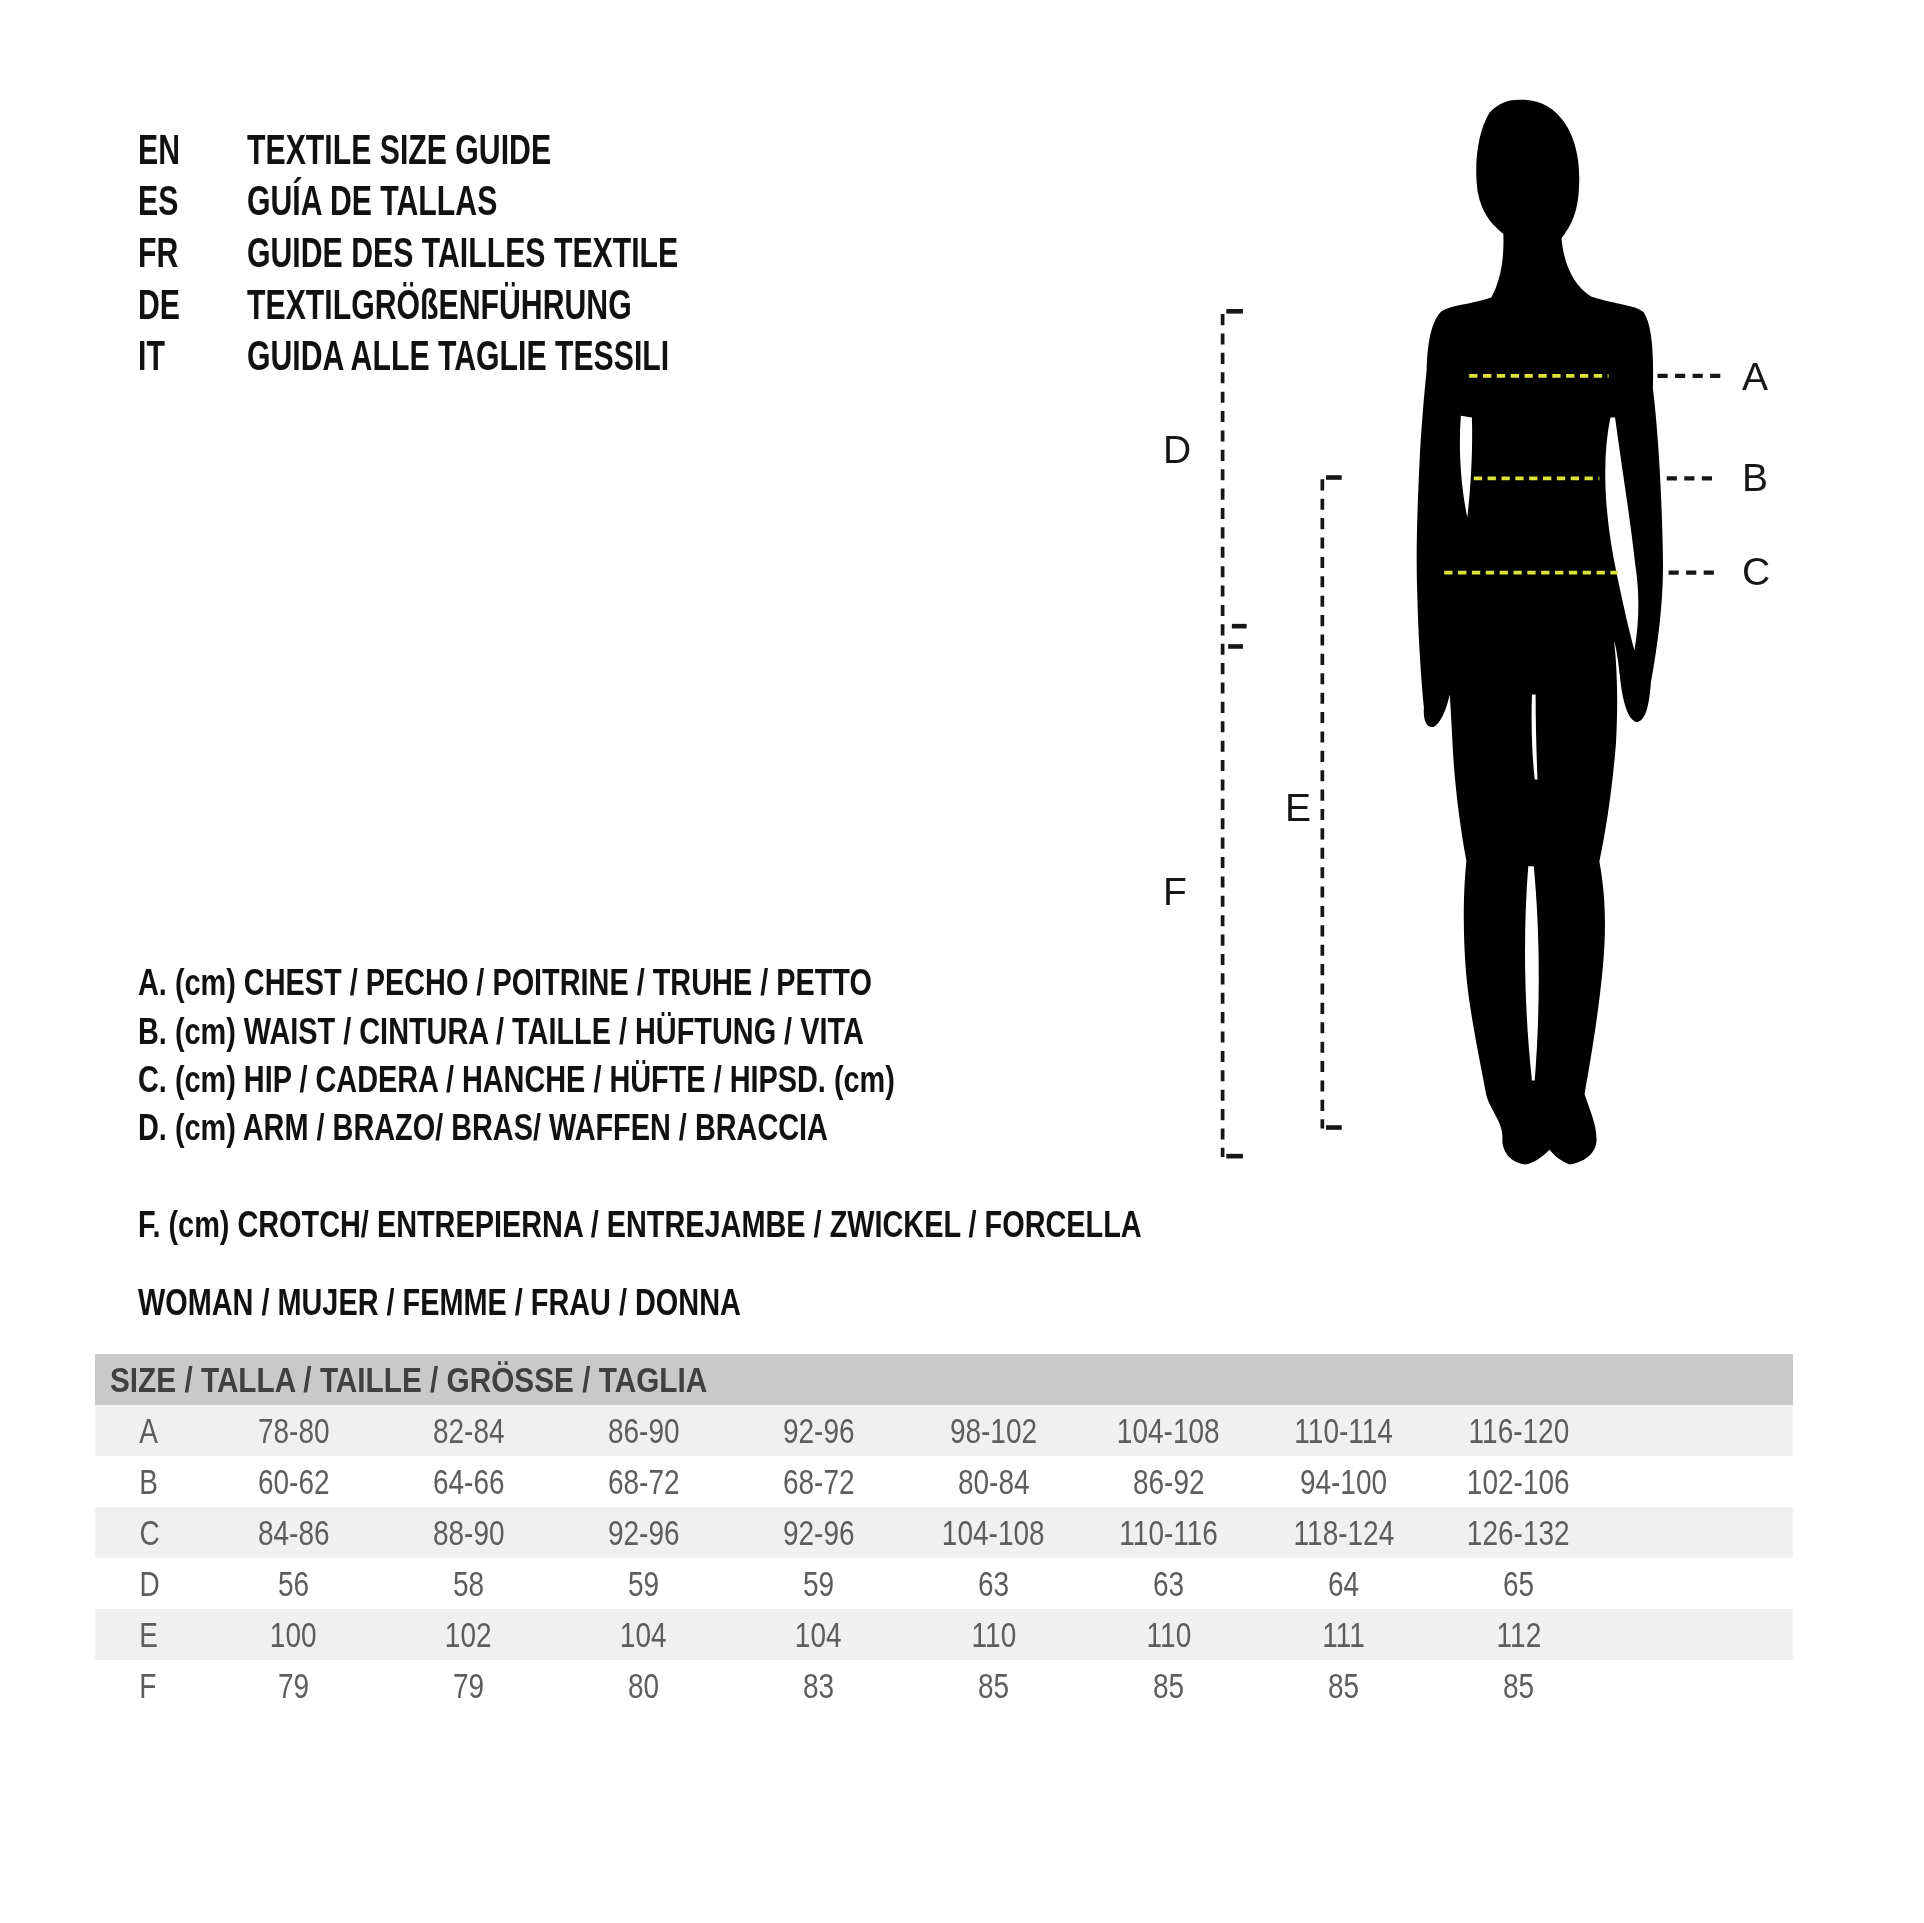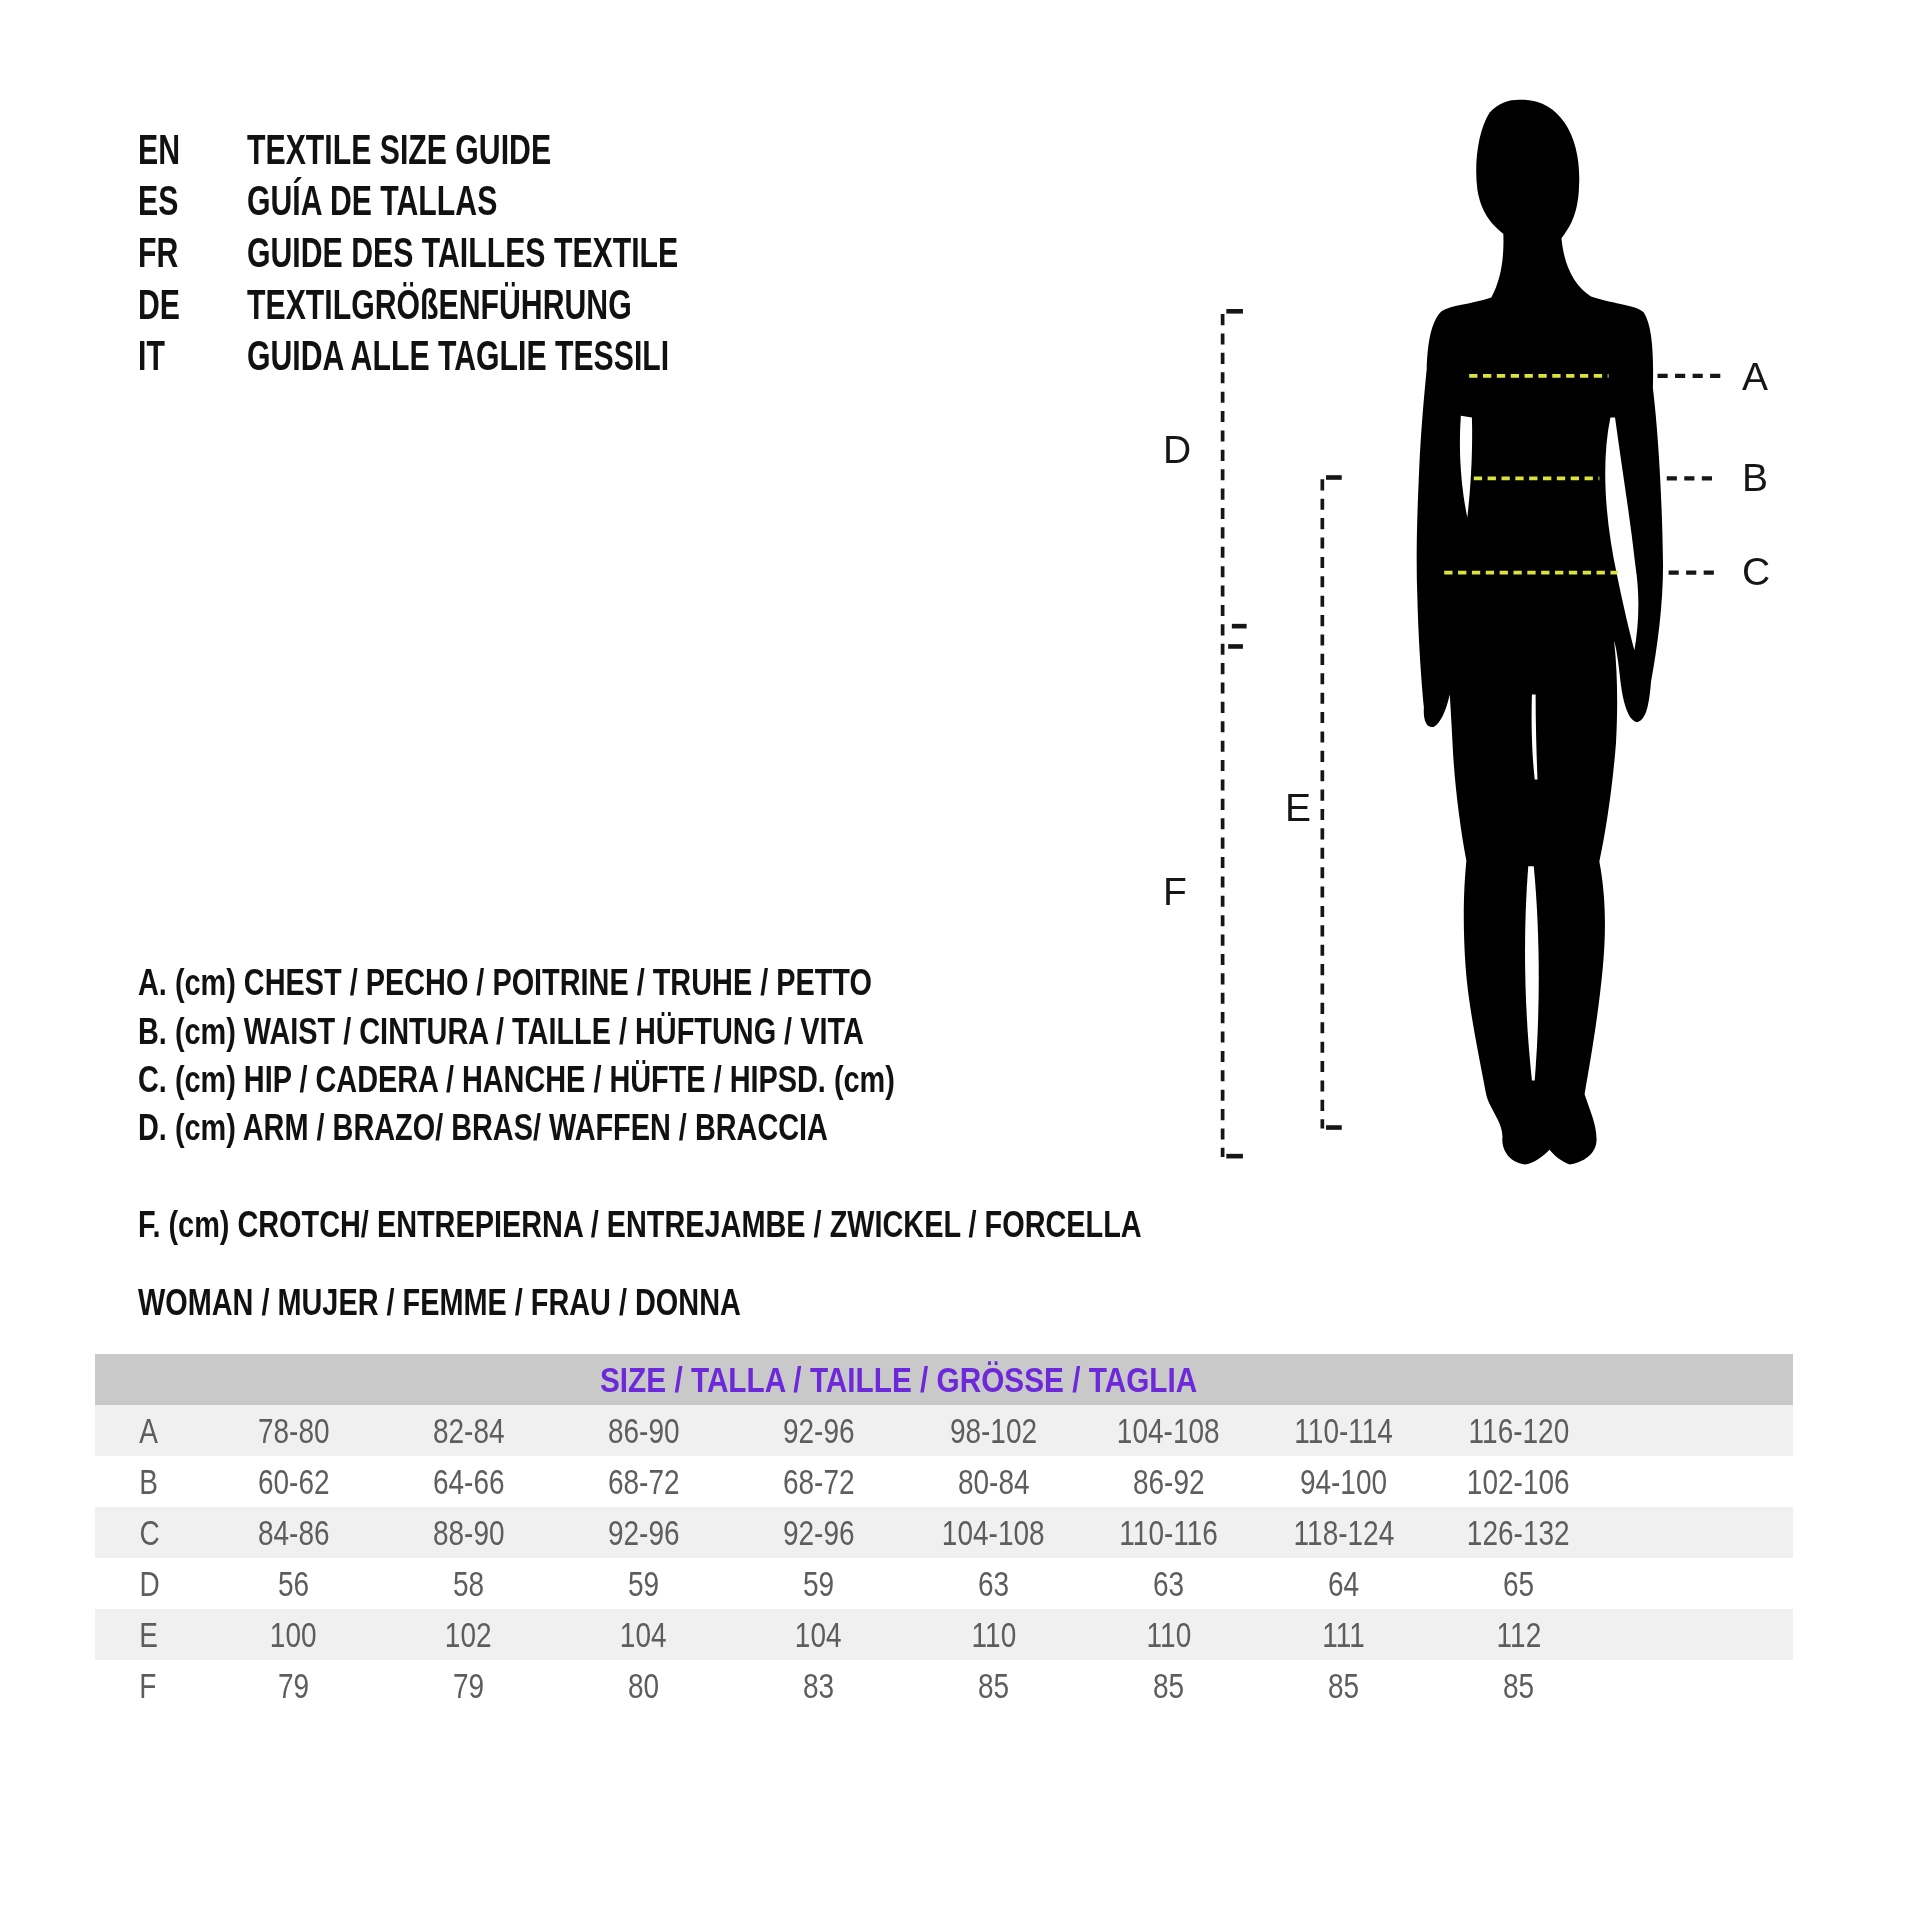--- a/index.html
+++ b/index.html
@@ -28,21 +28,21 @@
   .marker{position:absolute;font-size:39px;line-height:48px;color:#161616;}
 
   
   .meas-row{position:absolute;left:138px;height:48px;line-height:48px;font-size:37px;font-weight:700;}
 
   
   .group-title{position:absolute;left:138px;top:1279px;height:48px;line-height:48px;font-size:37px;font-weight:700;}
 
   
   .tbl{position:absolute;left:95px;top:1354px;width:1698px;font-size:35px;color:#5d5d5d;}
-  .thead{height:51px;background:#c9c9c9;color:#6d28d9;display:flex;align-items:center;padding-left:14.8px;box-sizing:border-box;font-size:35px;font-weight:700;justify-content:center;}
+  .thead{height:51px;background:#c9c9c9;color:#404040;display:flex;align-items:center;padding-left:14.8px;box-sizing:border-box;font-size:35px;font-weight:700;}
   .trow{display:grid;grid-template-columns:111px repeat(8,175px) 1fr;height:51px;align-items:center;}
   .trow.alt{background:#f0f0f0;}
   .trow .c{text-align:center;}
   .trow .lbl{padding-left:42px;text-align:left;}
 </style>
 </head>
 <body>
 
 <div class="canvas">
 

